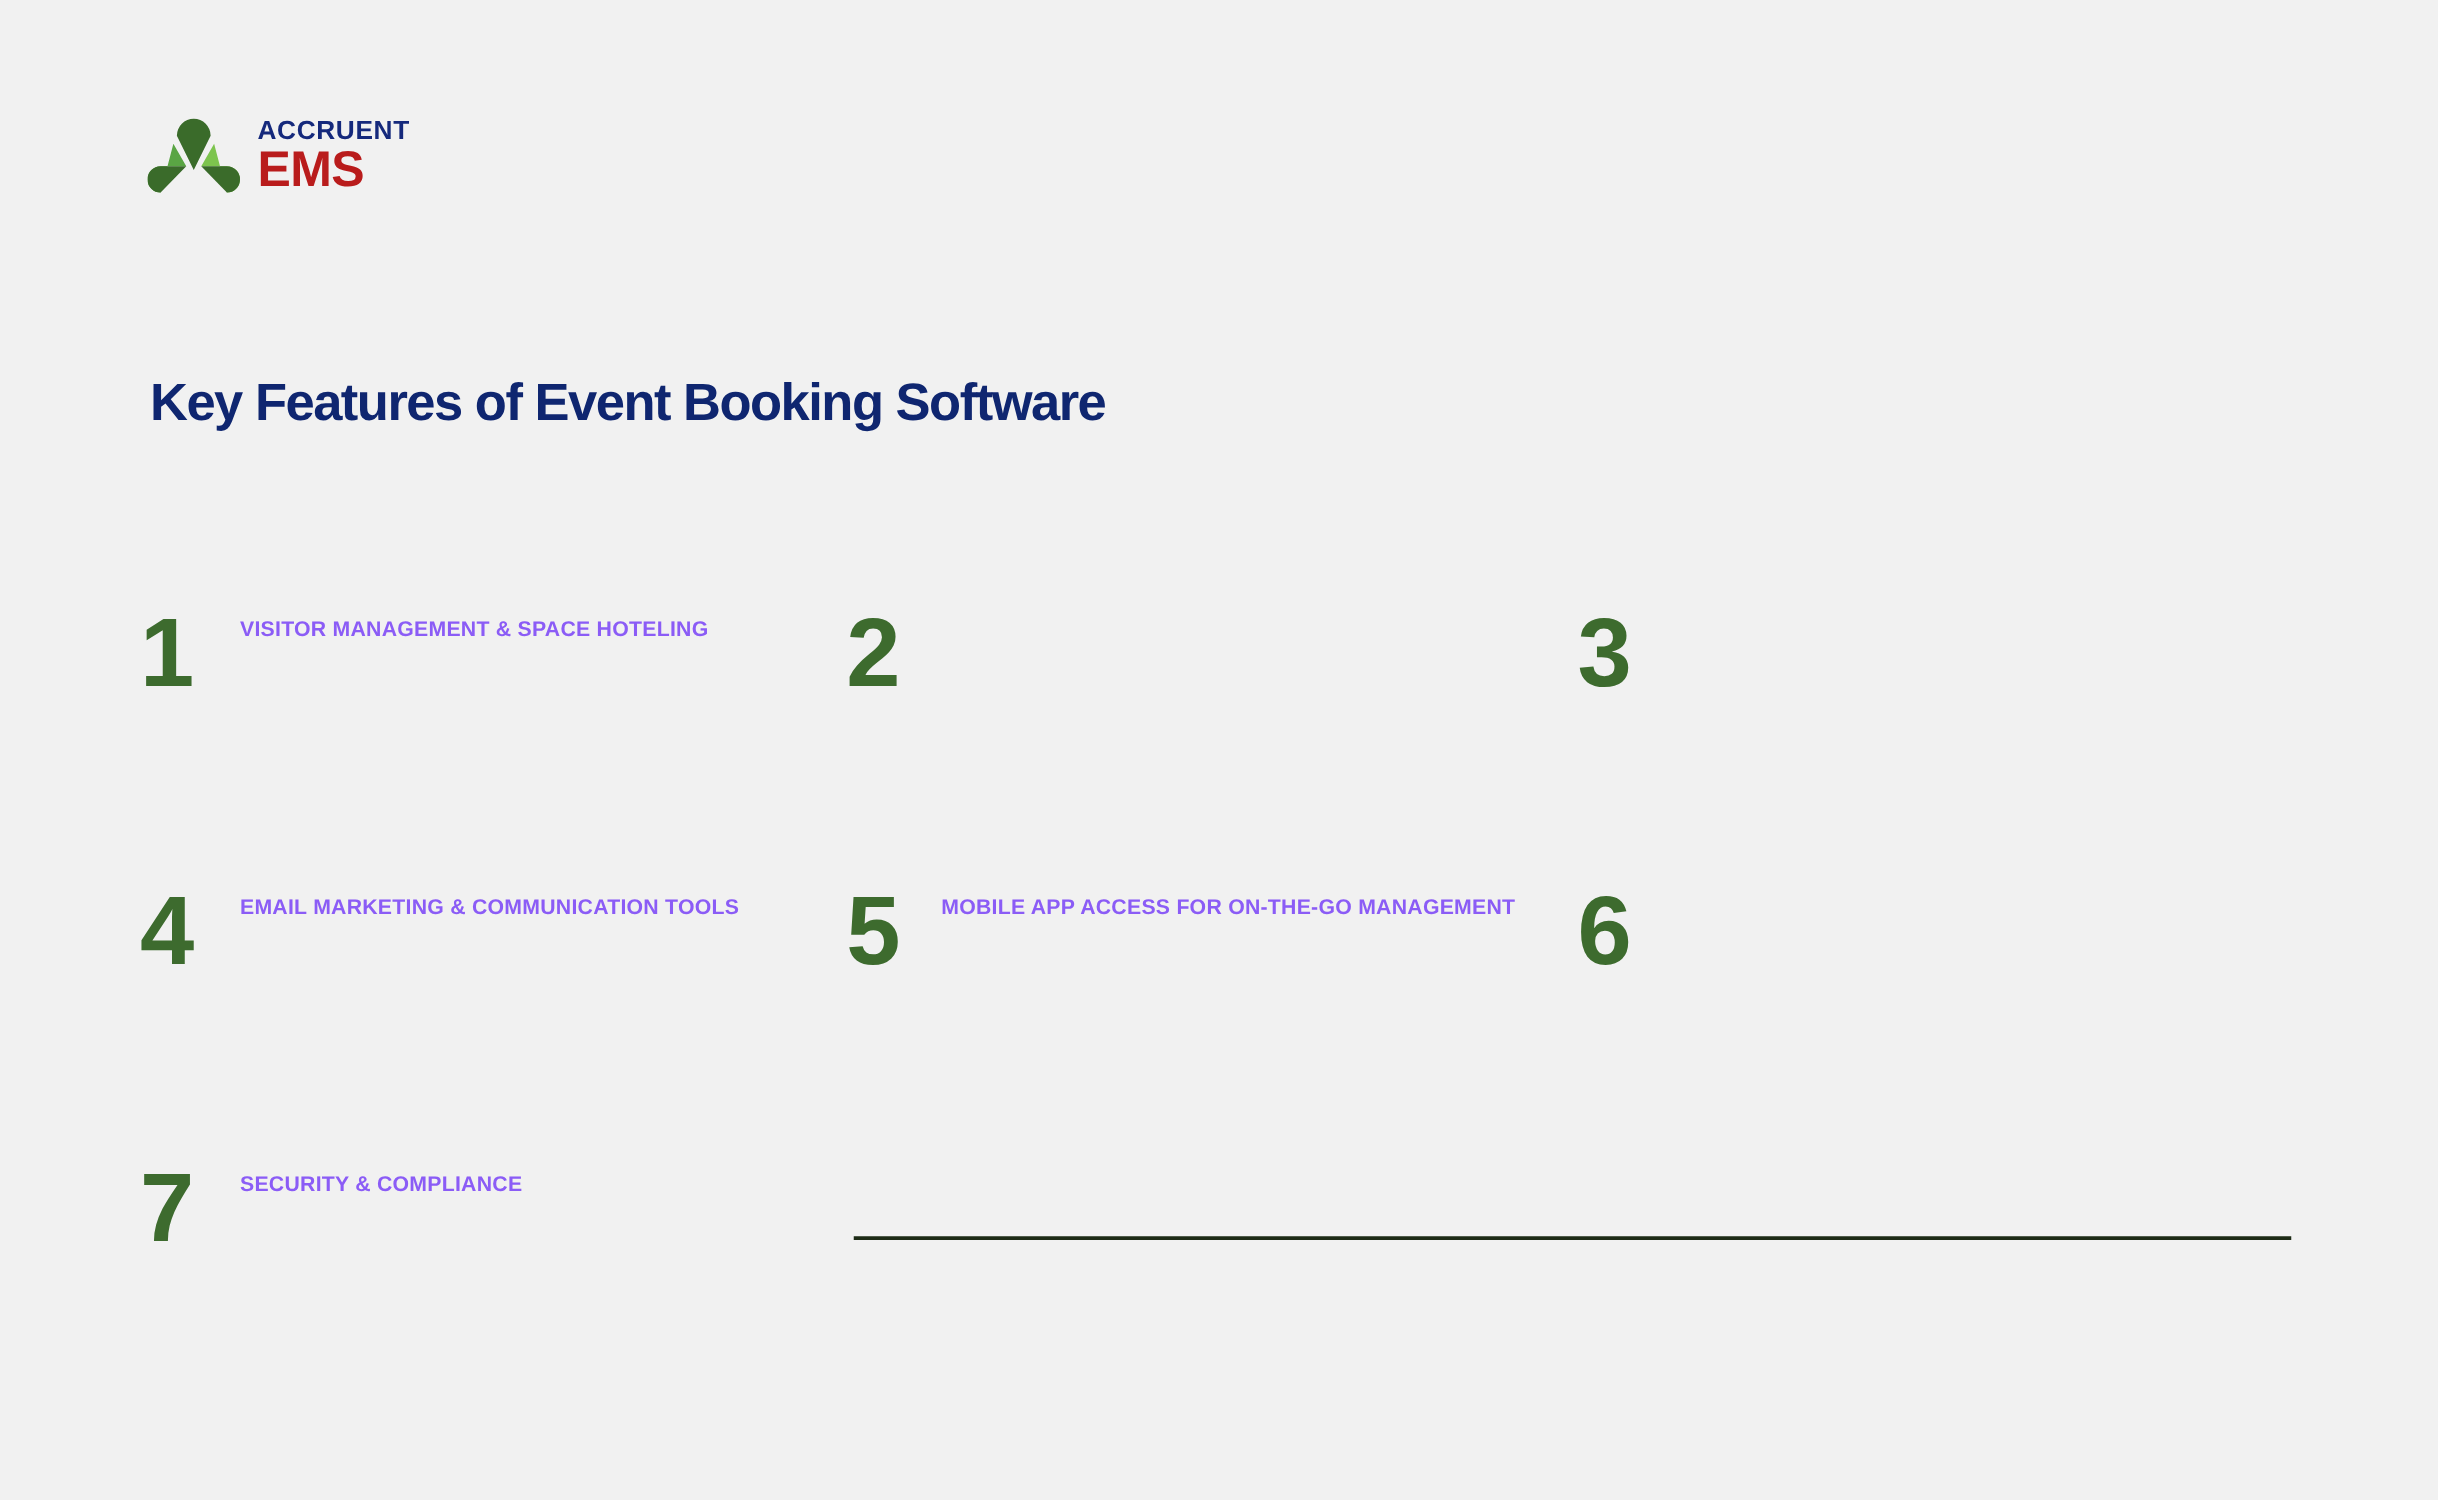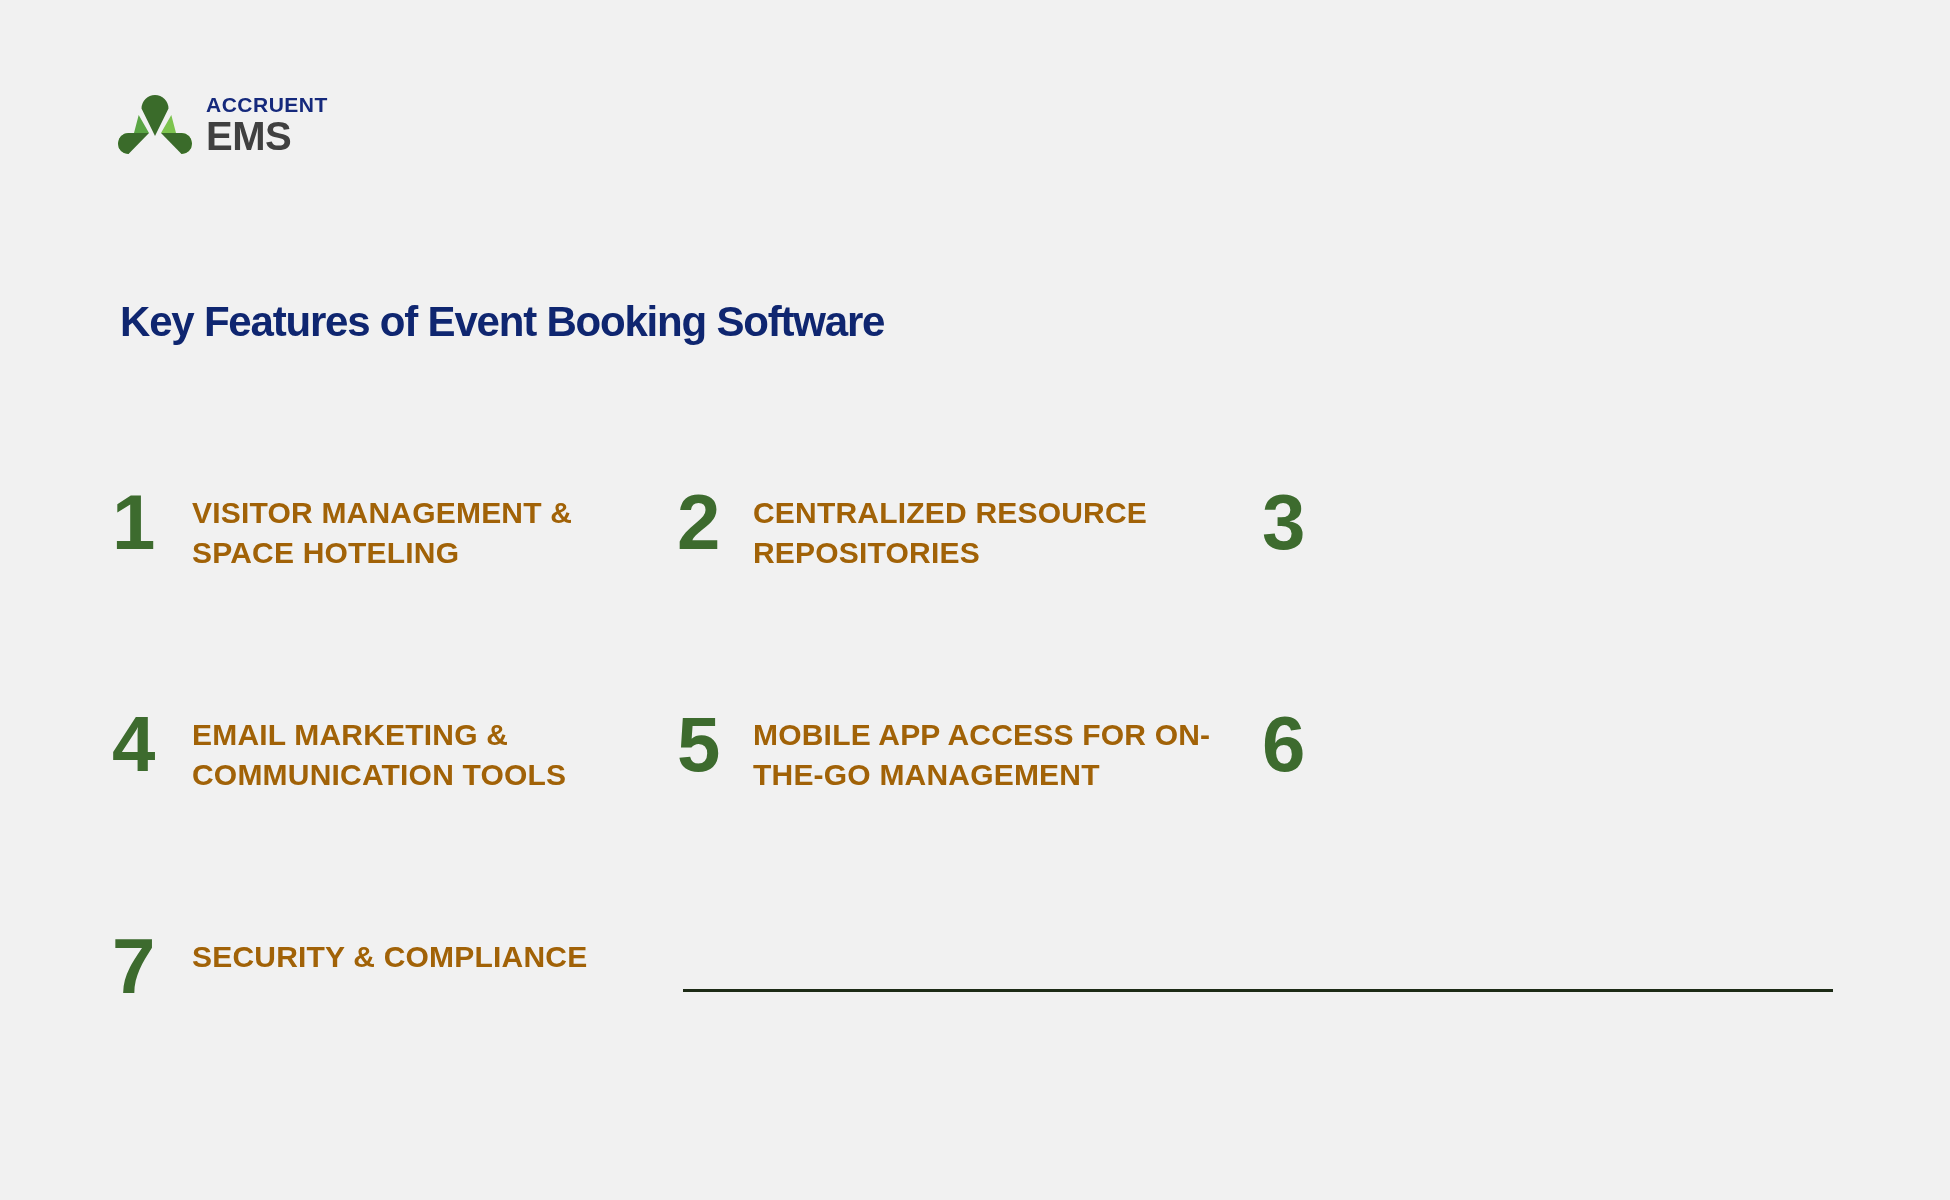--- a/index.html
+++ b/index.html
@@ -47,21 +47,21 @@
     font-weight: bold;
     letter-spacing: 0.5px;
     color: #15297c;
     line-height: 1;
     margin-bottom: 2px;
   }
   .logo-ems {
     font-size: 40px;
     font-weight: bold;
     letter-spacing: -0.5px;
-    color: #404040;
+    color: #b91c1c;
     line-height: 0.95;
   }
 
   
   .page-title {
     position: absolute;
     left: 120px;
     top: 272px;
     font-size: 42px;
     font-weight: bold;
@@ -89,23 +89,23 @@
   .feature-num {
     font-size: 78px;
     font-weight: bold;
     color: #3d6b2e;
     line-height: 0.92;
     flex: none;
     width: 62px;
     letter-spacing: -2px;
   }
   .feature-label {
-    font-size: 30px;
+    font-size: 17px;
     font-weight: bold;
-    color: #a16207;
+    color: #8b5cf6;
     text-transform: uppercase;
     line-height: 1.32;
     letter-spacing: 0.2px;
     padding-top: 6px;
     max-width: 470px;
   }
 
   
   .feature-item.c2 .feature-num { width: 58px; }
   .feature-item.c3 .feature-num { width: 58px; }
@@ -146,21 +146,20 @@
 
   <div class="feature-grid">
 
     <div class="feature-item c1">
       <div class="feature-num">1</div>
       <div class="feature-label">VISITOR MANAGEMENT &amp; SPACE HOTELING</div>
     </div>
 
     <div class="feature-item c2">
       <div class="feature-num">2</div>
-      <div class="feature-label">CENTRALIZED RESOURCE REPOSITORIES</div>
     </div>
 
     <div class="feature-item c3">
       <div class="feature-num">3</div>
     </div>
 
     <div class="feature-item c1">
       <div class="feature-num">4</div>
       <div class="feature-label">EMAIL MARKETING &amp; COMMUNICATION TOOLS</div>
     </div>

